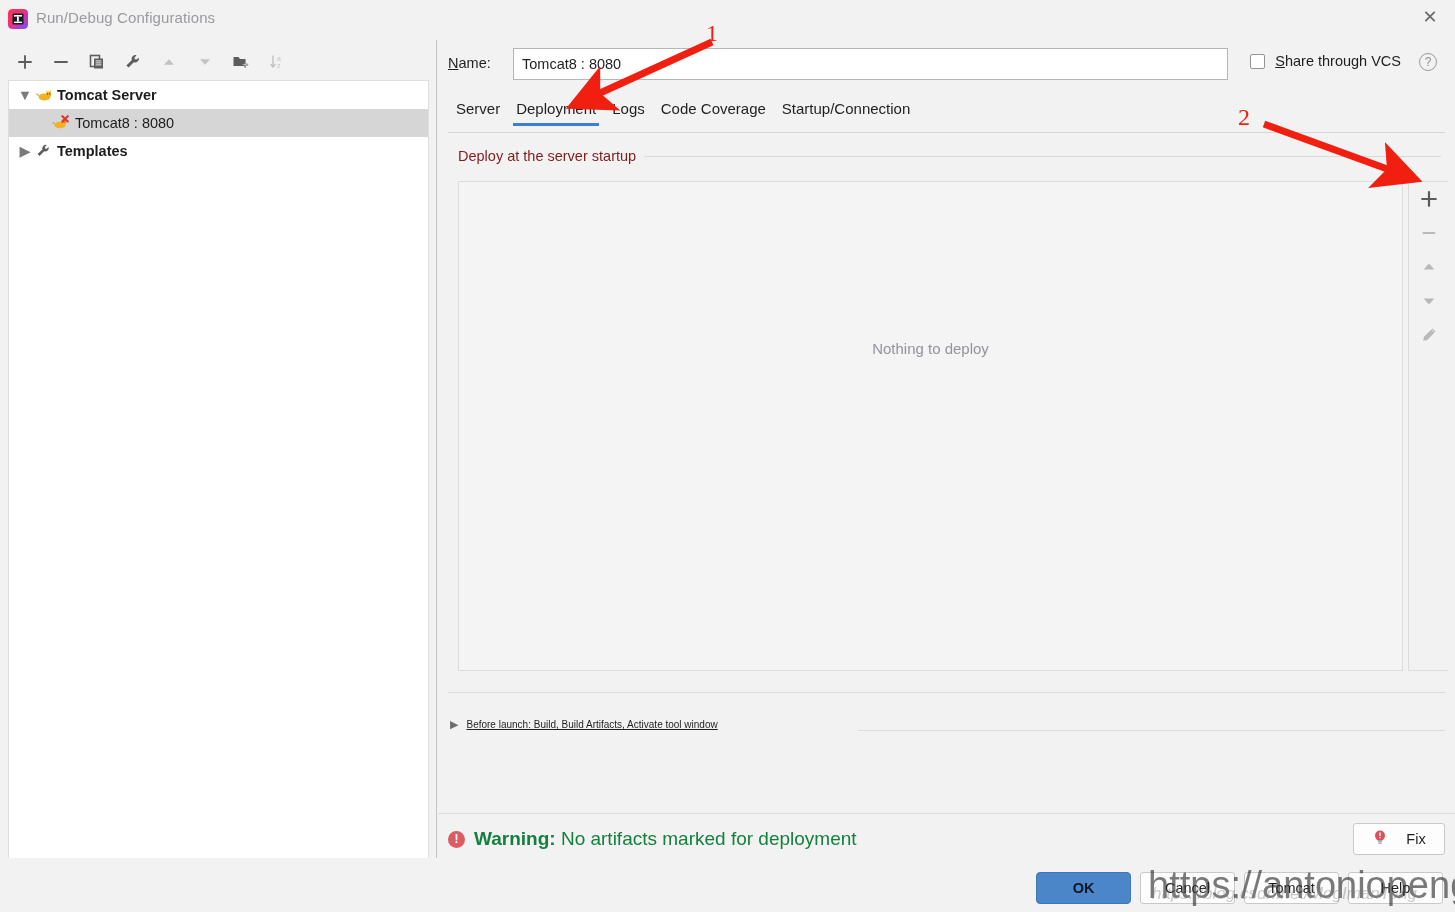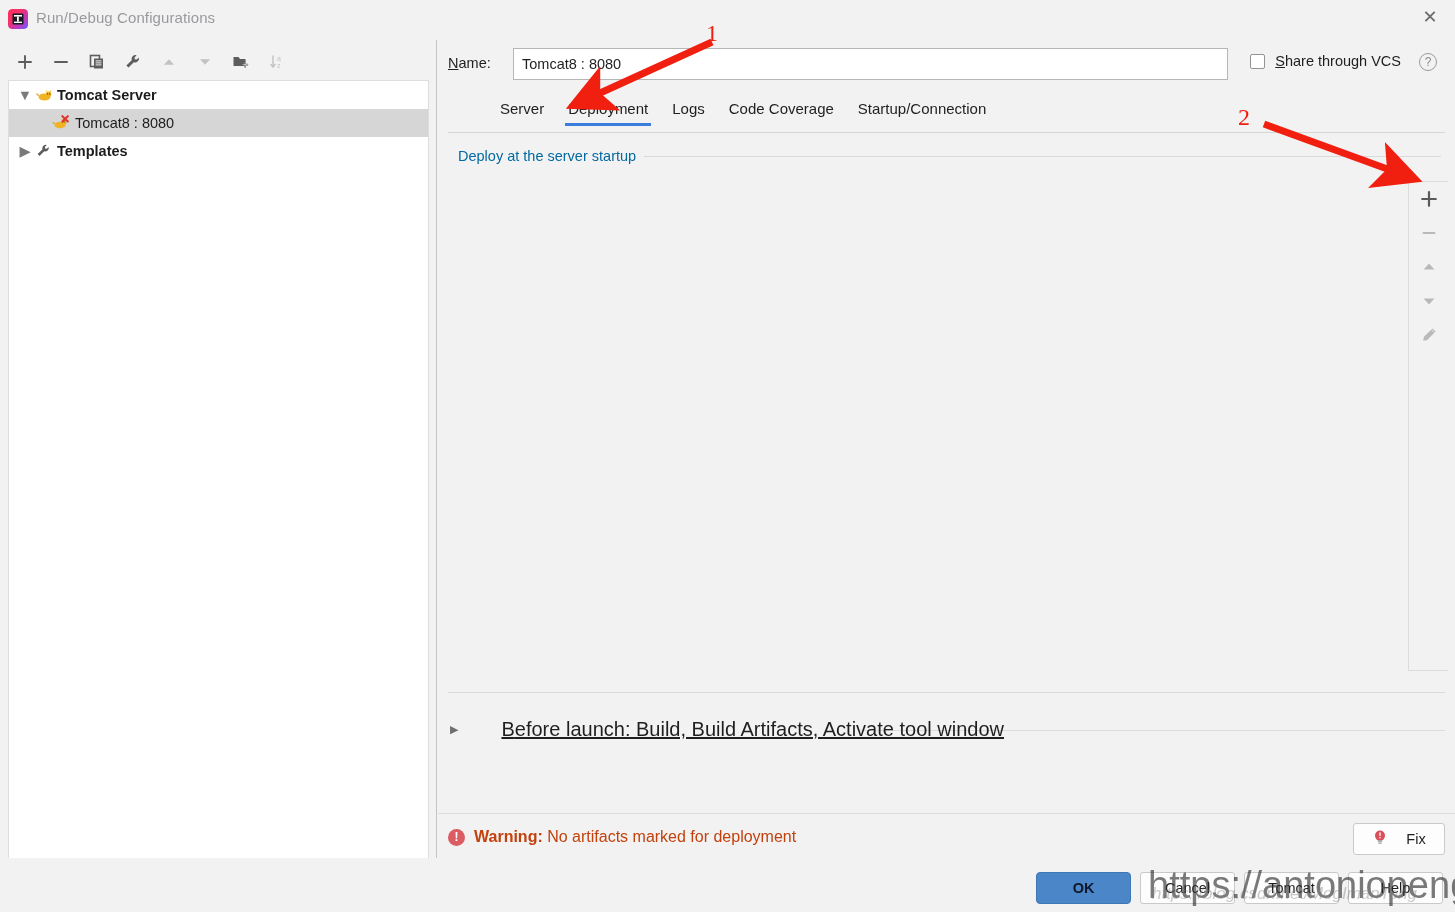--- a/index.html
+++ b/index.html
@@ -97,38 +97,38 @@
   .share-text { font-size: 14.5px; color: #1f1f1f; }
   .help-circle {
     position: absolute; right: 8px; top: 5px; width: 18px; height: 18px;
     border-radius: 50%; border: 1px solid #9b9b9b; color: #8d8d8d;
     font-size: 12px; line-height: 16px; text-align: center; cursor: pointer;
   }
 
   
   .tabs {
     position: absolute; left: 10px; top: 56px; height: 32px;
-    display: flex; align-items: flex-start; gap: 8px; margin-left: 44px;
+    display: flex; align-items: flex-start; gap: 0;
   }
   .tab {
     position: relative; padding: 0 8px; height: 30px; line-height: 26px;
     font-size: 15px; color: #1f1f1f; cursor: pointer; white-space: nowrap;
   }
   .tab.active::after {
     content: ""; position: absolute; left: 5px; right: 5px; bottom: 0;
     height: 3px; background: #3b7ddd;
   }
   .tabs-sep {
     position: absolute; left: 10px; top: 92px; right: 10px;
     height: 1px; background: #d6d6d6;
   }
 
   
   .deploy-title {
-    position: absolute; left: 20px; top: 108px; font-size: 14.5px; color: #0369a1;
+    position: absolute; left: 20px; top: 108px; font-size: 14.5px; color: #7f1d1d;
     background: #f2f2f3; padding-right: 8px; z-index: 2;
   }
   .deploy-title-line {
     position: absolute; left: 20px; right: 14px; top: 116px; height: 1px;
     background: #d9d9d9;
   }
   .deploy-box {
     position: absolute; left: 20px; top: 141px; width: 945px; height: 490px;
     background: #f4f4f5; border: 1px solid #dcdcdc;
   }
@@ -150,41 +150,41 @@
   .panel-sep {
     position: absolute; left: 10px; top: 652px; right: 10px; height: 1px;
     background: #dcdcdc;
   }
 
   .before-launch {
     position: absolute; left: 12px; top: 678px; display: flex;
     align-items: center; gap: 8px; cursor: pointer;
   }
   .bl-tri { color: #6e6e6e; font-size: 11px; }
-  .bl-text { font-size: 20px; color: #1f1f1f; text-decoration: none; margin-left: 35px; }
+  .bl-text { font-size: 10px; color: #1f1f1f; text-decoration: none; }
   .bl-text u { text-decoration: underline; }
   .bl-line {
     position: absolute; left: 420px; right: 10px; top: 690px; height: 1px;
     background: #dcdcdc;
   }
 
   .warn-sep {
     position: absolute; left: 0; right: 0; top: 773px; height: 1px;
     background: #dcdcdc;
   }
   .warn-row {
     position: absolute; left: 10px; top: 788px; display: flex;
     align-items: center; gap: 9px;
   }
   .warn-ico {
     width: 17px; height: 17px; border-radius: 50%; background: #db5c62;
     color: #fff; font-size: 12px; font-weight: 700; line-height: 17px;
     text-align: center;
   }
-  .warn-text { font-size: 16px; color: #c2410c; text-align: center; }
+  .warn-text { font-size: 19px; color: #15803d; text-align: center; }
   .warn-text b { font-weight: 700; }
 
   .fix-btn {
     position: absolute; right: 10px; top: 783px; width: 92px; height: 32px;
     background: #fdfdfd; border: 1px solid #c9c9c9; border-radius: 3px;
     display: flex; align-items: center; justify-content: center; gap: 18px;
     cursor: pointer; font-size: 14.5px; color: #1f1f1f;
   }
 
   
@@ -357,20 +357,23 @@
       <div class="tab active">Deployment</div>
       <div class="tab">Logs</div>
       <div class="tab">Code Coverage</div>
       <div class="tab">Startup/Connection</div>
     </div>
     <div class="tabs-sep"></div>
 
     <div class="deploy-title-line"></div>
     <div class="deploy-title">Deploy at the server startup</div>
 
+    <div class="deploy-box">
+      <div class="nothing">Nothing to deploy</div>
+    </div>
 
     <div class="side-tools">
       <div class="st-btn">
         <svg width="20" height="20" viewBox="0 0 20 20">
             <path d="M10 3.2v13.6M3.2 10h13.6" stroke="#5a5a5a" stroke-width="2.2" stroke-linecap="round"></path>
           </svg>
       </div>
       <div class="st-btn muted">
         <svg width="20" height="20" viewBox="0 0 20 20">
             <path d="M4.5 10h11" stroke="#b9b9b9" stroke-width="2" stroke-linecap="round"></path>

